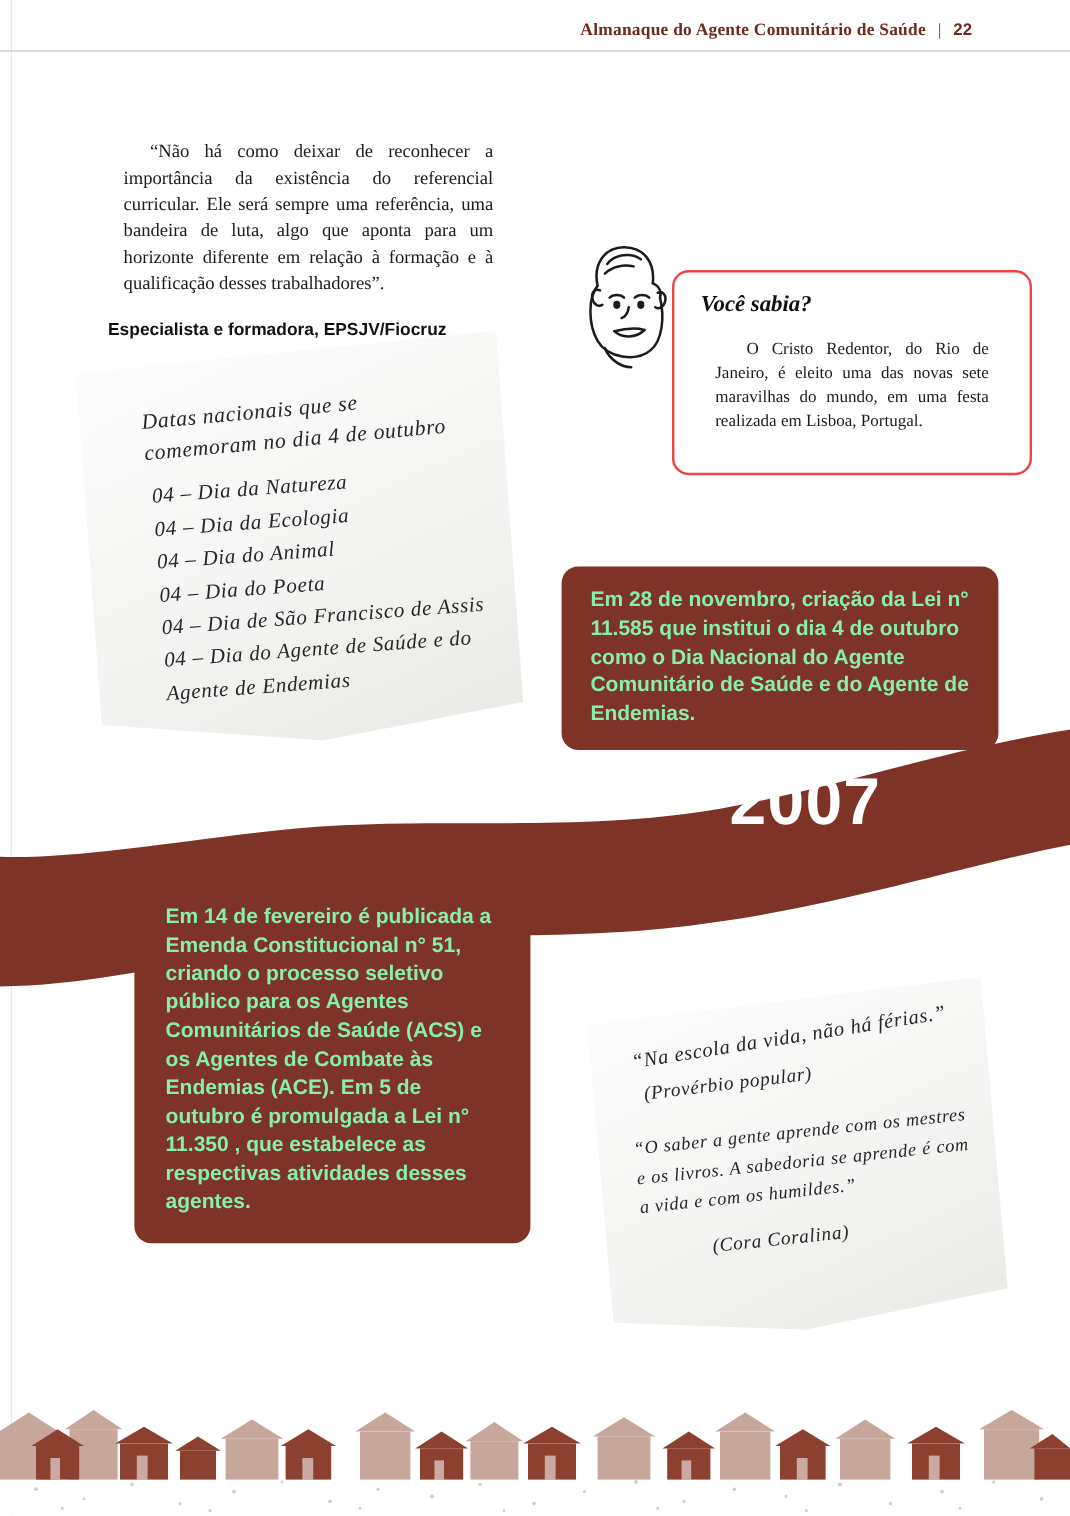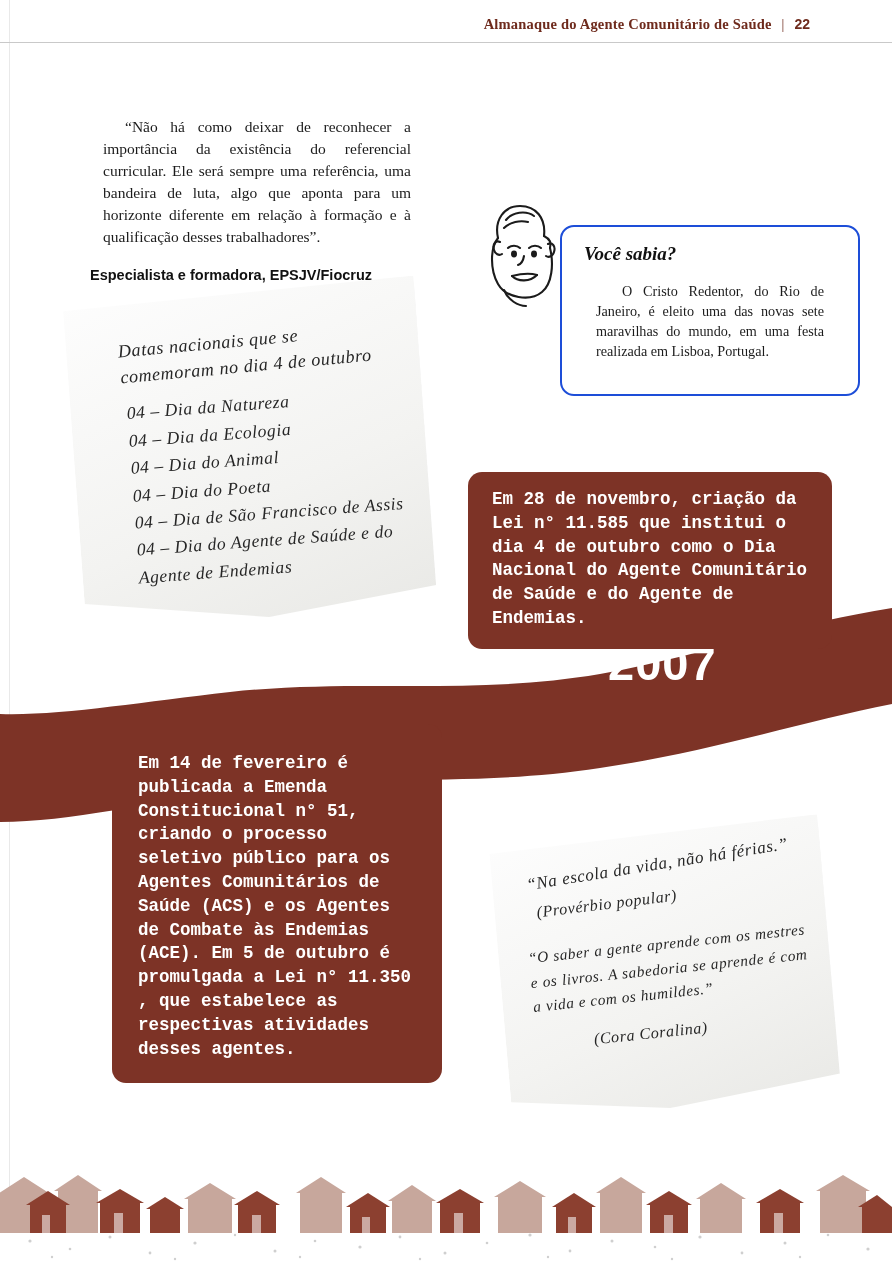--- a/index.html
+++ b/index.html
@@ -93,21 +93,21 @@
     color: #111;
     text-align: left;
   }
 
   
   .didyouknow {
     position: absolute;
     left: 560px;
     top: 225px;
     width: 300px;
-    border: 2px solid #1d4ed8;
+    border: 2px solid #ef4444;
     border-radius: 14px;
     padding: 14px 18px 16px 18px;
     background: #fff;
     min-height: 120px;
     box-sizing: border-box;
   }
   .didyouknow-title {
     font-family: "Liberation Serif", serif;
     font-style: italic;
     font-weight: 700;
@@ -194,36 +194,36 @@
   .year {
     position: absolute;
     font-family: "Liberation Sans", sans-serif;
     font-weight: 700;
     color: #ffffff;
     letter-spacing: 1px;
   }
   .year-2007 {
     left: 608px;
     top: 636px;
-    font-size: 47px;
+    font-size: 55px;
   }
   .year-2006 {
     left: 162px;
     top: 711px;
     font-size: 55px;
     margin-top: 48px;
   }
 
   
   .brownbox {
     position: absolute;
     background: #7d3326;
     border-radius: 14px;
-    color: #ffffff;
-    font-family: Liberation Mono, monospace;
+    color: #86efac;
+    font-family: Liberation Sans, sans-serif;
     font-weight: 700;
     box-sizing: border-box;
   }
   .box-2007 {
     left: 468px;
     top: 472px;
     width: 364px;
     padding: 16px 20px 18px 24px;
     font-size: 17.5px;
     line-height: 1.36;

